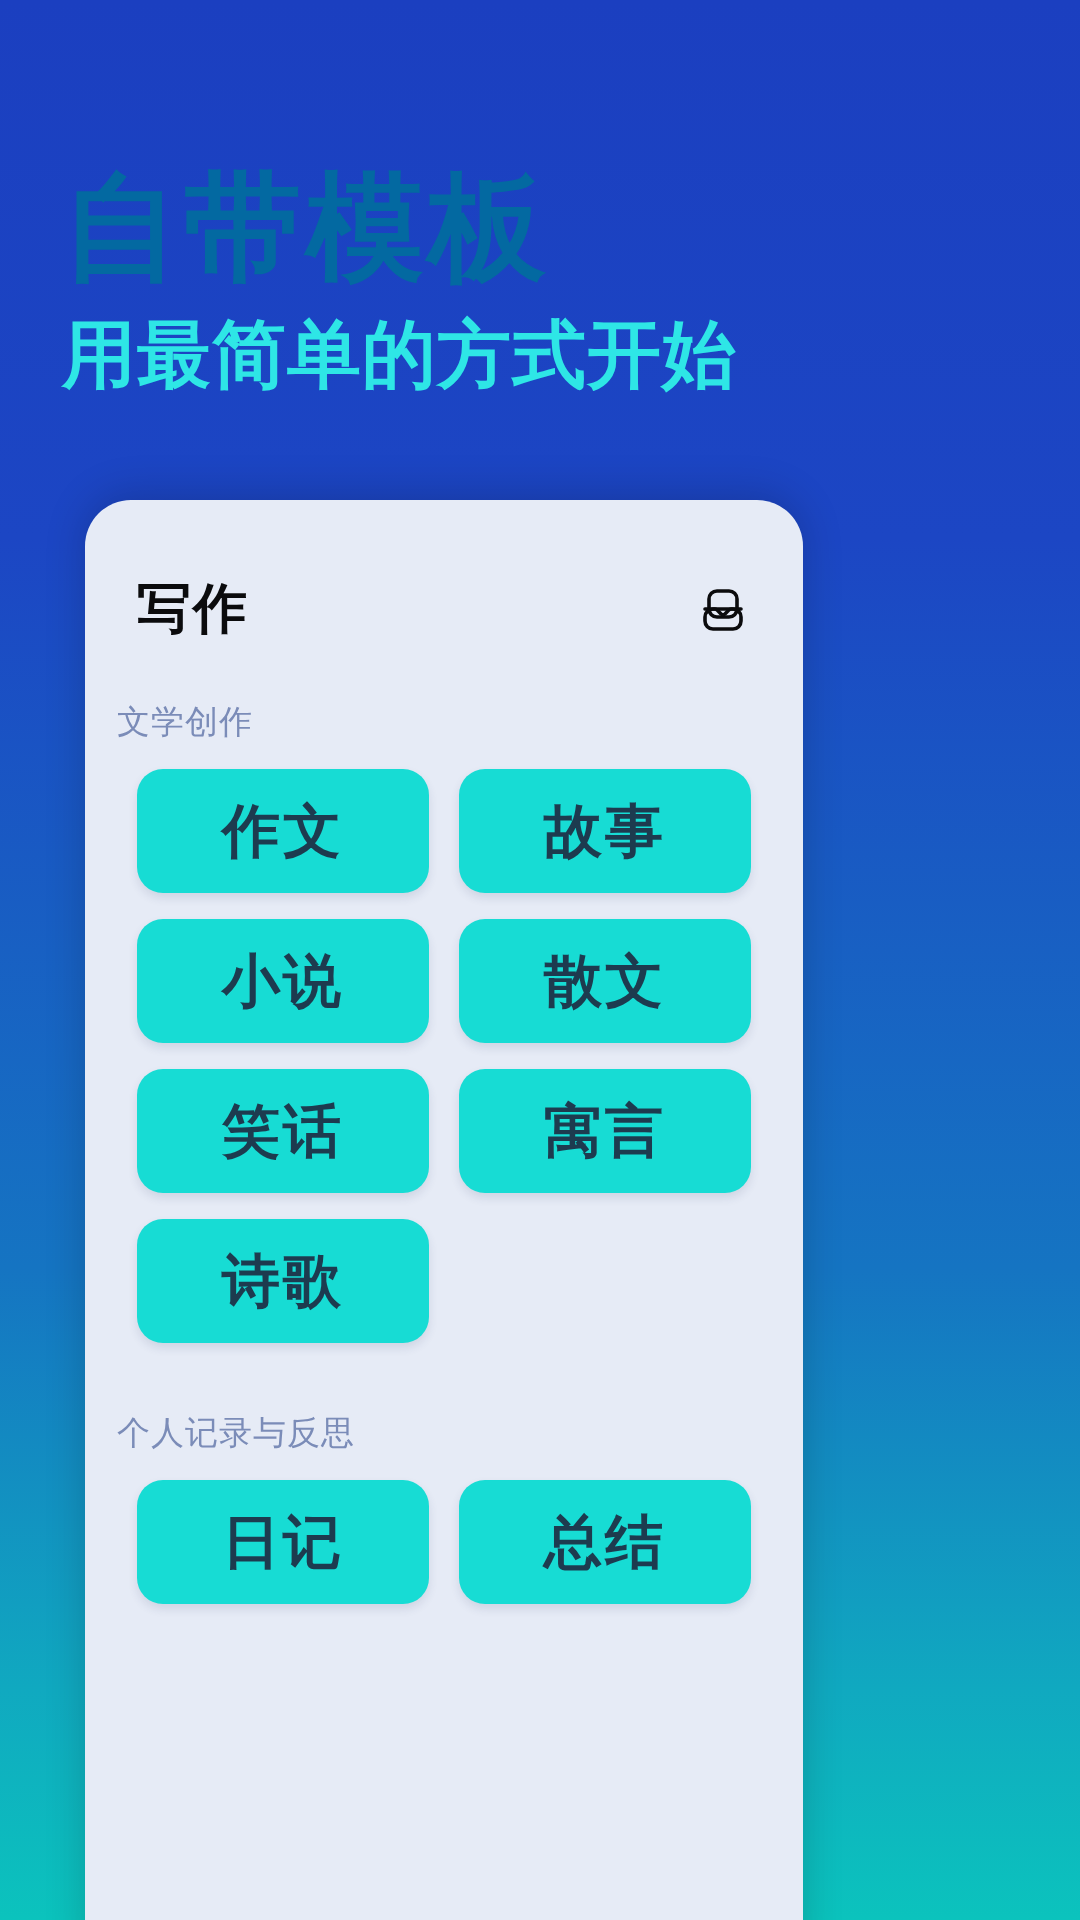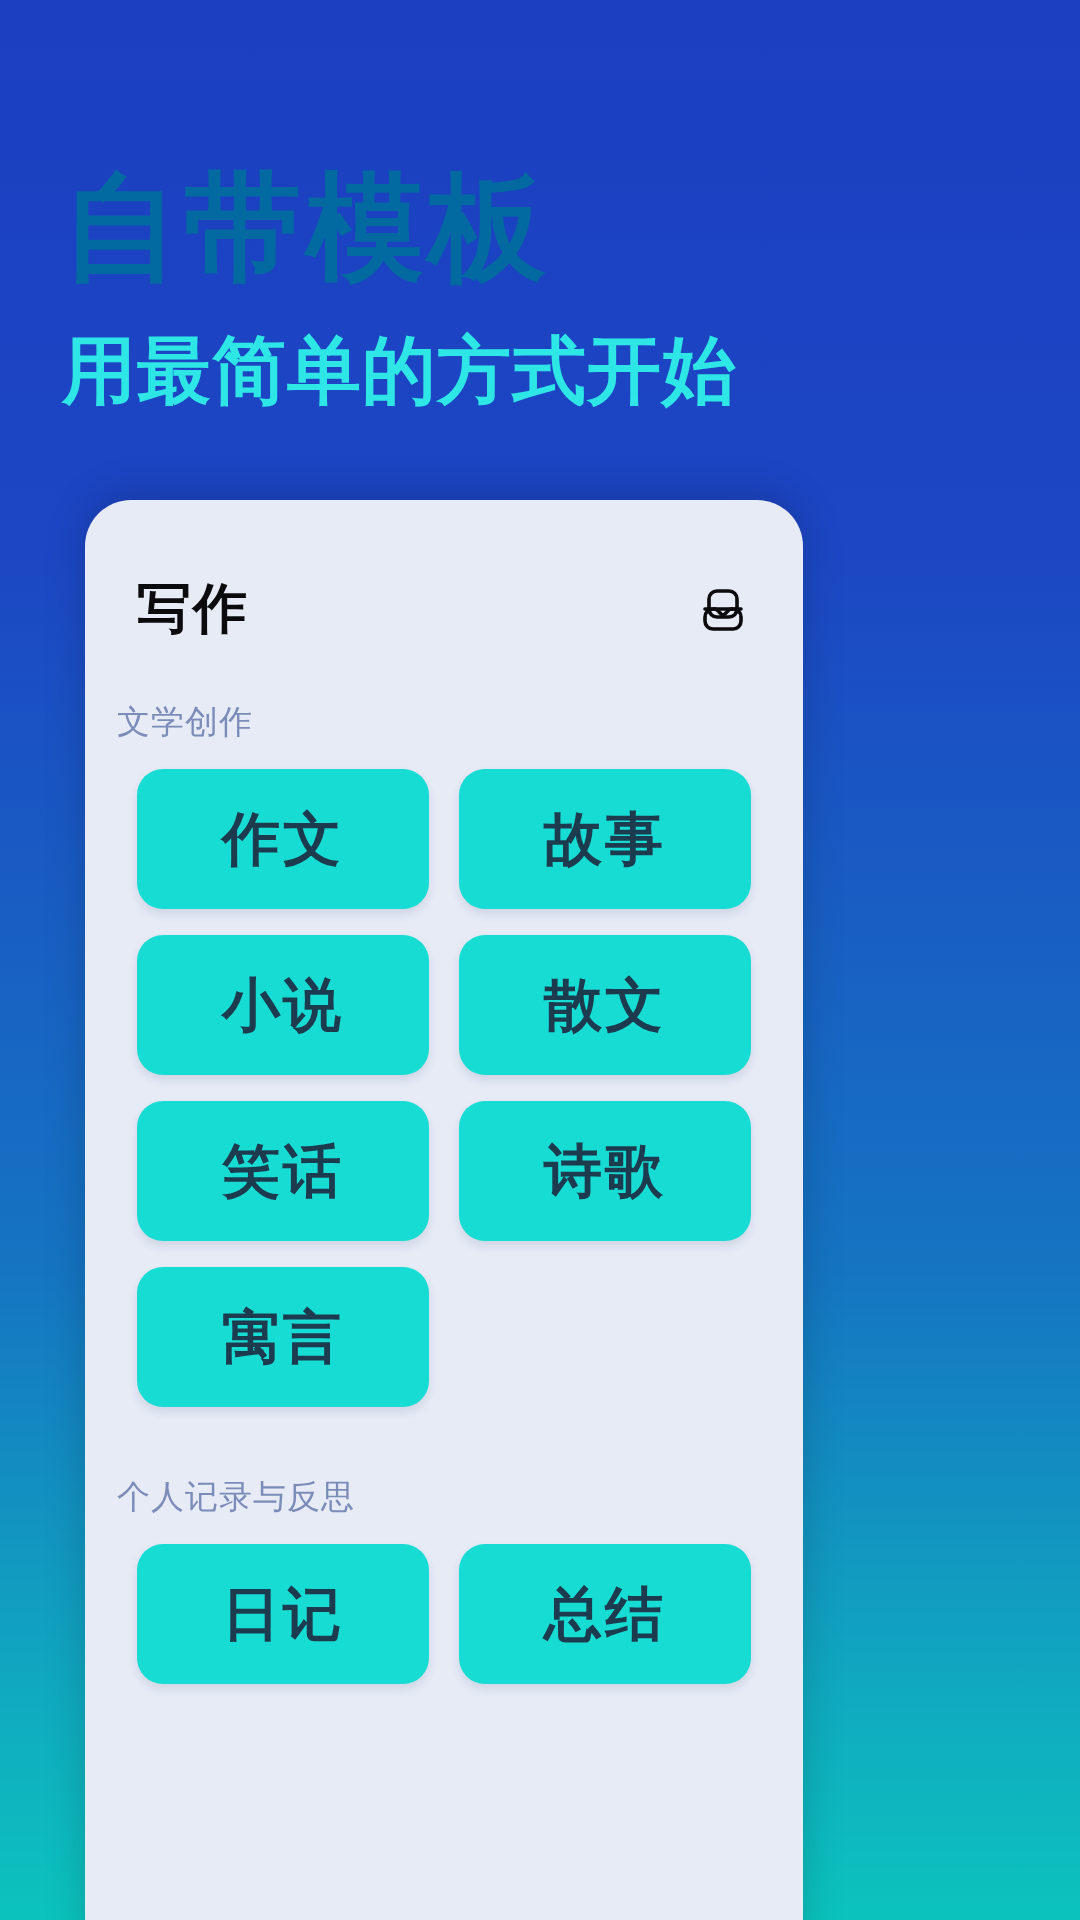--- a/index.html
+++ b/index.html
@@ -15,21 +15,21 @@
   .hero { padding:168px 0 0 62px; }
   .hero-title {
     color:#0369a1;
     font-size:118px;
     font-weight:700;
     letter-spacing:4px;
     line-height:1.0;
     white-space:nowrap;
   }
   .hero-sub {
-    margin-top:46px;
+    margin-top:30px;
     color:#2ee6e6;
     font-size:74px;
     font-weight:700;
     letter-spacing:1px;
     line-height:1.05;
     white-space:nowrap;
   }
 
   
   .card {
@@ -76,21 +76,21 @@
   .sec1 { margin-top:62px; }
   .sec2 { margin-top:68px; }
 
   .grid {
     display:grid;
     grid-template-columns:1fr 1fr;
     gap:26px 30px;
     padding:24px 52px 0 52px;
   }
   .tile {
-    height:140px;
+    height:124px;
     background:#17dcd4;
     border-radius:26px;
     display:flex;
     align-items:center;
     justify-content:center;
     box-shadow:0 5px 10px rgba(40,60,100,.12);
     cursor:pointer;
   }
   .tile-label {
     color:#1d3b4f;
@@ -132,24 +132,24 @@
     <div class="tile">
       <span class="tile-label">小说</span>
       </div>
     <div class="tile">
       <span class="tile-label">散文</span>
       </div>
     <div class="tile">
       <span class="tile-label">笑话</span>
       </div>
     <div class="tile">
-      <span class="tile-label">诗歌</span>
+      <span class="tile-label">寓言</span>
       </div>
     <div class="tile">
-      <span class="tile-label">寓言</span>
+      <span class="tile-label">诗歌</span>
       </div>
   </div>
 
   <div class="section-label sec2">个人记录与反思</div>
   <div class="grid">
     <div class="tile">
       <span class="tile-label">日记</span>
       </div>
     <div class="tile">
       <span class="tile-label">总结</span>

